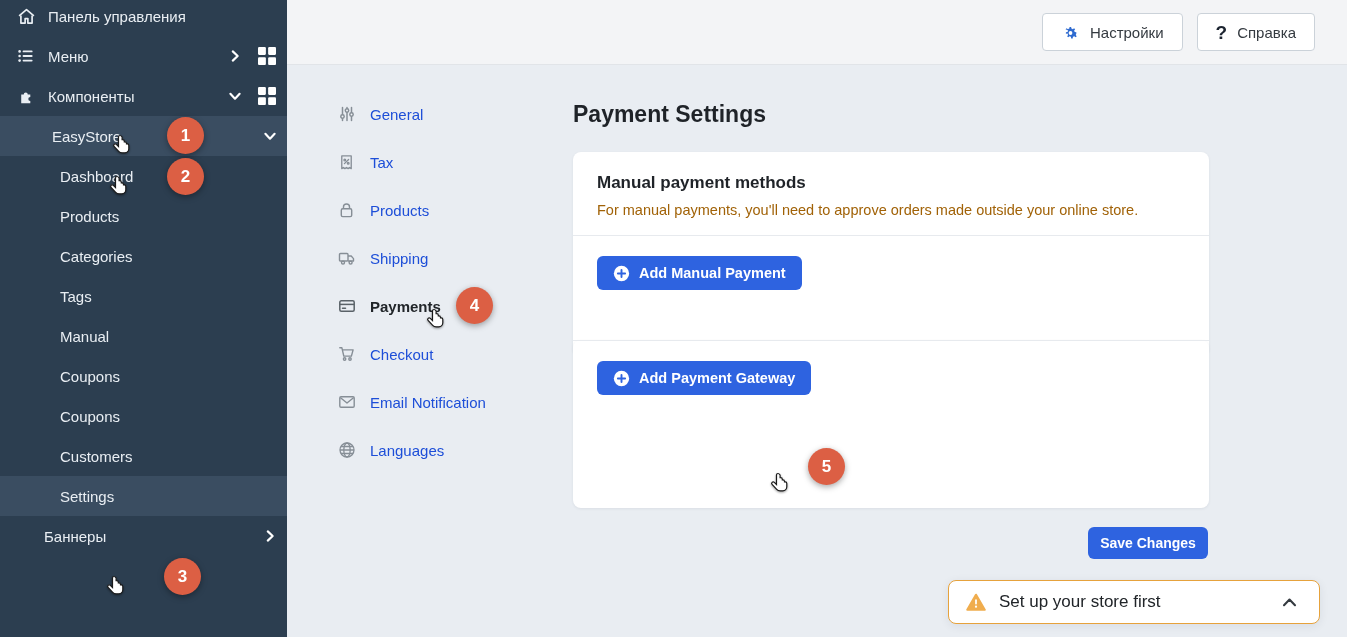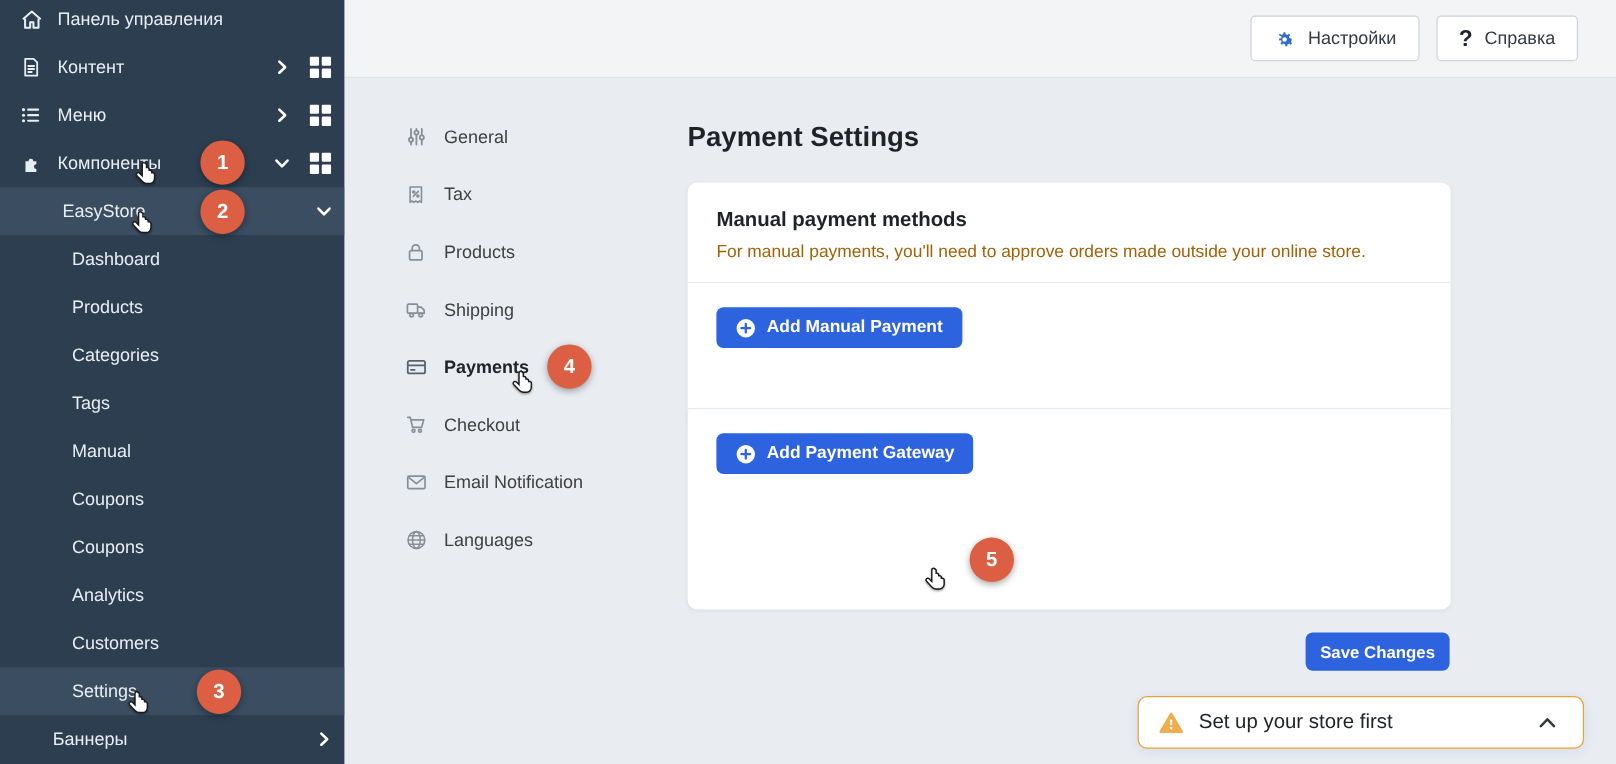--- a/index.html
+++ b/index.html
@@ -41,21 +41,21 @@
     padding:0 18px; font-size:15px; color:#343a40; cursor:pointer;
     font-family:inherit;
   }
   .qmark { font-size:19px; font-weight:bold; color:#1c2430; line-height:1; }
 
   
   .content { position:absolute; left:287px; top:65px; right:0; bottom:0; background:#e9edf2; }
 
   .snav-item {
     position:absolute; left:50px; height:28px; display:flex; align-items:center;
-    gap:14px; font-size:15px; color:#404040; cursor:pointer;
+    gap:14px; font-size:15px; color:#1d4ed8; cursor:pointer;
   }
   .snav-item .n-ic { width:19px; height:19px; display:flex; align-items:center; justify-content:center; }
   .snav-item.active { color:#212529; font-weight:bold; }
 
   .page-title { position:absolute; left:286px; top:36px; font-size:23px; font-weight:bold; color:#1f2328; }
 
   .card {
     position:absolute; left:286px; width:636px; background:#fff;
     border-radius:8px; box-shadow:0 1px 3px rgba(30,40,60,.07);
   }
@@ -104,40 +104,20 @@
     <div class="srow">
       <span class="s-ic">
         <svg viewBox="0 0 18 18" width="19" height="19" fill="none" stroke="#e9eef3" stroke-width="1.6" stroke-linejoin="round">
             <path d="M2 8.5L9 2.5l7 6"></path>
             <path d="M3.7 8v7.2h4V11h2.6v4.2h4V8"></path>
           </svg>
       </span>
       <span>Панель управления</span>
     </div>
 
-    <div class="srow">
-      <span class="s-ic">
-        <svg viewBox="0 0 18 18" width="18" height="18" fill="none" stroke="#e9eef3" stroke-width="1.5">
-            <path d="M4 2h7l3 3v11H4z" stroke-linejoin="round"></path>
-            <path d="M6 8h6M6 10.5h6M6 13h4"></path>
-          </svg>
-      </span>
-      <span>Контент</span>
-      <span class="right-ics">
-        <svg class="chev" viewBox="0 0 18 18" fill="none" stroke="#fff" stroke-width="2.4" stroke-linecap="round" stroke-linejoin="round">
-            <path d="M6.5 3.8L12 9l-5.5 5.2"></path>
-          </svg>
-        <svg class="grid-ic" viewBox="0 0 16 16" fill="#fff">
-            <rect x="0" y="0" width="7" height="7" rx="1"></rect>
-            <rect x="9" y="0" width="7" height="7" rx="1"></rect>
-            <rect x="0" y="9" width="7" height="7" rx="1"></rect>
-            <rect x="9" y="9" width="7" height="7" rx="1"></rect>
-          </svg>
-      </span>
-    </div>
 
     <div class="srow">
       <span class="s-ic">
         <svg viewBox="0 0 18 18" width="18" height="18" fill="#e9eef3">
             <circle cx="2.6" cy="4.4" r="1.3"></circle>
             <rect x="5.6" y="3.5" width="10" height="1.8" rx=".9"></rect>
             <circle cx="2.6" cy="9" r="1.3"></circle>
             <rect x="5.6" y="8.1" width="10" height="1.8" rx=".9"></rect>
             <circle cx="2.6" cy="13.6" r="1.3"></circle>
             <rect x="5.6" y="12.7" width="10" height="1.8" rx=".9"></rect>
@@ -199,23 +179,20 @@
         <span>Tags</span>
       </div>
     <div class="srow sub">
         <span>Manual</span>
       </div>
     <div class="srow sub">
         <span>Coupons</span>
       </div>
     <div class="srow sub">
         <span>Coupons</span>
-      </div>
-    <div class="srow sub">
-        <span>Analytics</span>
       </div>
     <div class="srow sub">
         <span>Customers</span>
       </div>
     <div class="srow sub hl">
         <span>Settings</span>
       </div>
 
     <div class="srow banners">
       <span>Баннеры</span>

